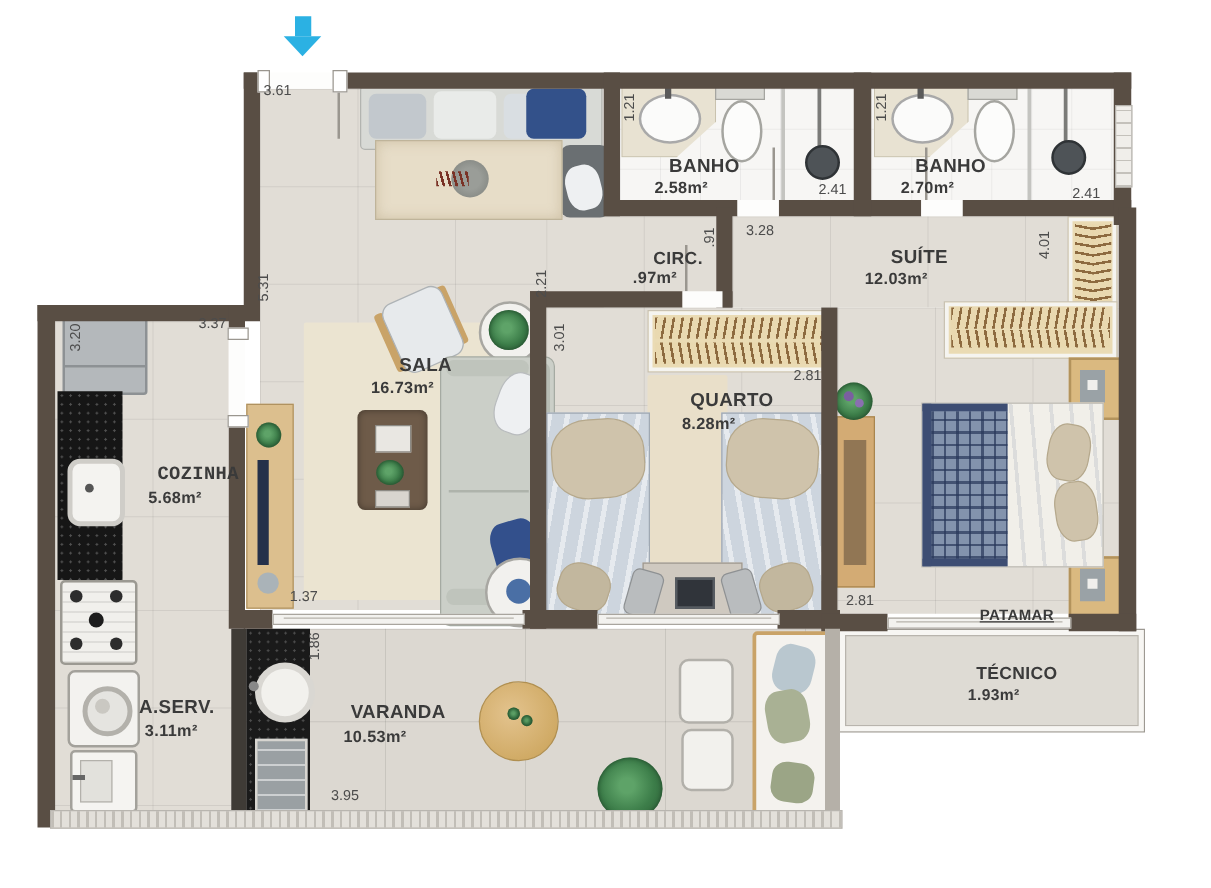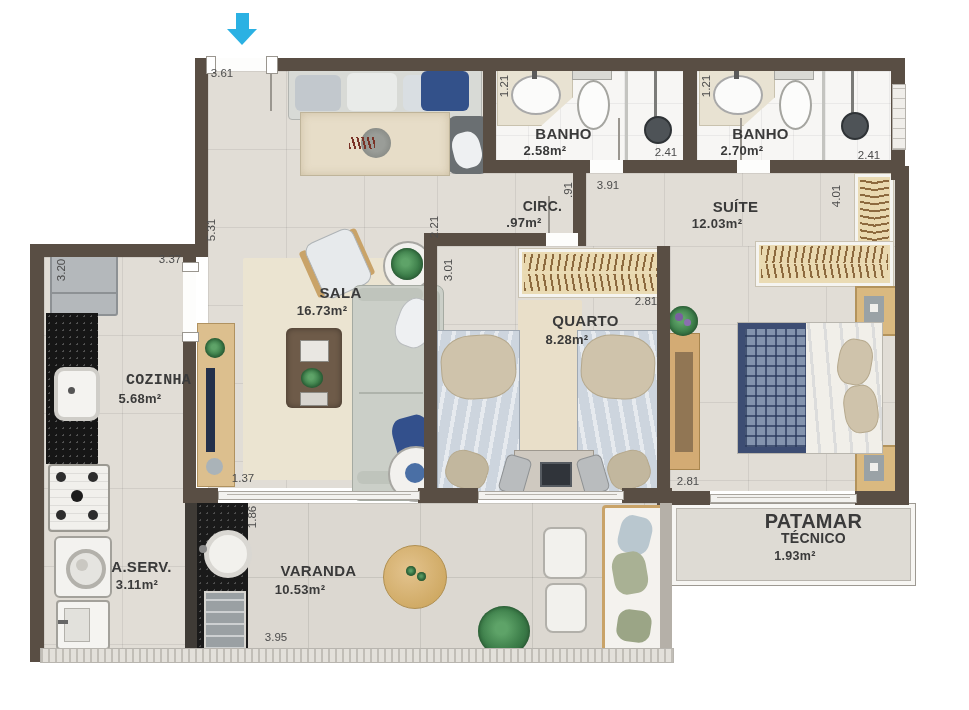--- a/index.html
+++ b/index.html
@@ -311,36 +311,36 @@
 
   <div class="rlabel rname" style="left:524px;top:206px;font-size:14px;">CIRC.</div>
   <div class="rlabel rarea" style="left:524px;top:222px;text-align:right;">.97m²</div>
 
   <div class="rlabel rname" style="left:545px;top:133px;">BANHO</div>
   <div class="rlabel rarea" style="left:545px;top:150px;">2.58m²</div>
 
   <div class="rlabel rname" style="left:742px;top:133px;">BANHO</div>
   <div class="rlabel rarea" style="left:742px;top:150px;">2.70m²</div>
 
-  <div class="rlabel rname" style="left:795px;top:521px;font-size:20px;">PATAMAR</div>
+  <div class="rlabel rname" style="left:795px;top:492px;font-size:12px;text-decoration:underline;">PATAMAR</div>
   <div class="rlabel rname" style="left:795px;top:538px;font-size:14px;">TÉCNICO</div>
   <div class="rlabel rarea" style="left:795px;top:556px;font-size:12.5px;">1.93m²</div>
 
   <div class="dim" style="left:222px;top:73px;">3.61</div>
   <div class="dim v" style="left:211px;top:230px;">5.31</div>
   <div class="dim v" style="left:434px;top:227px;">2.21</div>
   <div class="dim" style="left:243px;top:478px;">1.37</div>
   <div class="dim" style="left:170px;top:259px;">3.37</div>
   <div class="dim v" style="left:61px;top:270px;">3.20</div>
   <div class="dim v" style="left:504px;top:86px;">1.21</div>
   <div class="dim" style="left:666px;top:152px;">2.41</div>
   <div class="dim v" style="left:706px;top:86px;">1.21</div>
   <div class="dim" style="left:869px;top:155px;">2.41</div>
   <div class="dim v" style="left:568px;top:190px;">.91</div>
-  <div class="dim" style="left:608px;top:185px;">3.91</div>
+  <div class="dim" style="left:608px;top:185px;">3.28</div>
   <div class="dim v" style="left:836px;top:196px;">4.01</div>
   <div class="dim" style="left:646px;top:301px;">2.81</div>
   <div class="dim v" style="left:448px;top:270px;">3.01</div>
   <div class="dim" style="left:688px;top:481px;">2.81</div>
   <div class="dim v" style="left:252px;top:517px;">1.86</div>
   <div class="dim" style="left:276px;top:637px;">3.95</div>
 
 </div>
 
 </body></html>

